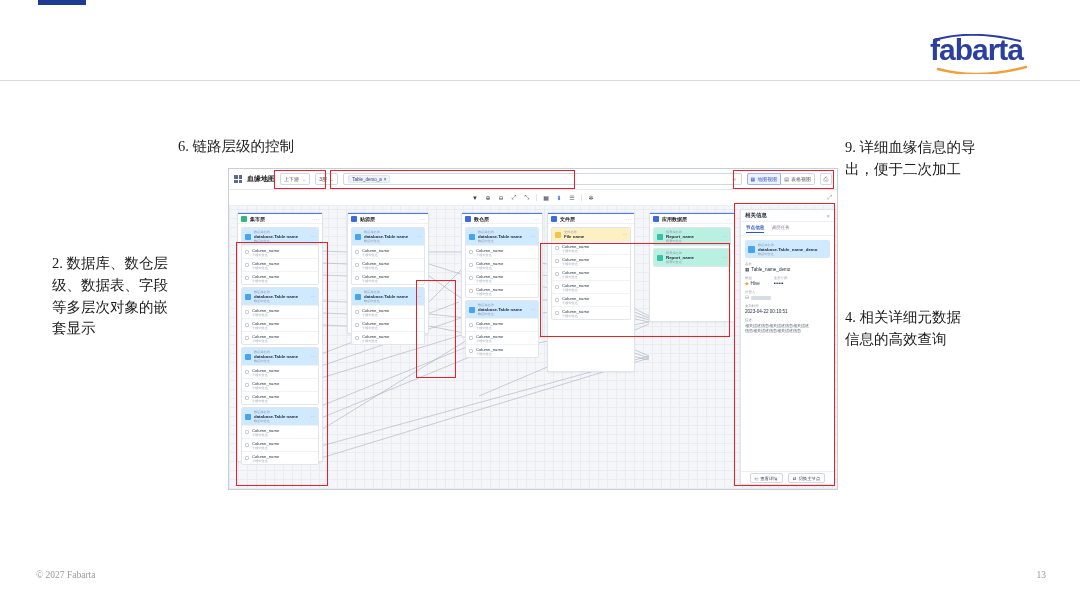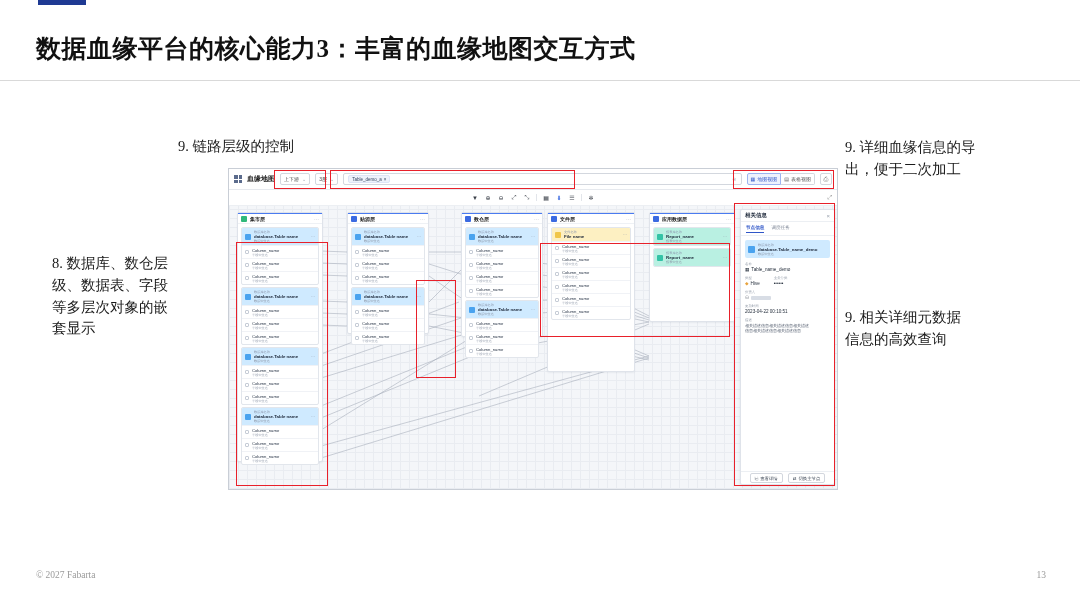--- a/index.html
+++ b/index.html
@@ -180,32 +180,38 @@
   .foot-right { position:absolute; right:34px; bottom:28px; font-family:"Liberation Serif",serif;
                font-size:9.5px; color:#9a9a9a; }
 </style>
 </head>
 <body>
 
 <div id="slide">
 
   <div class="accent-bar"></div>
 
-  <div class="slide-title">数据血缘平台的核心能力3：丰富的血缘地图交互方式</div>
   <div class="title-rule"></div>
 
-
-  <div class="anno" style="left:178px; top:136px;">9. 链路层级的控制</div>
+  <div class="logo">
+    <div class="logo-text">fabarta</div>
+    <svg width="120" height="40" viewBox="0 0 120 40">
+      <path d="M4 6 Q 42 -5 90 7" stroke="#2b3fa0" stroke-width="2" fill="none" stroke-linecap="round"></path>
+      <path d="M8 35 Q 48 46 96 33" stroke="#f0a03a" stroke-width="2.4" fill="none" stroke-linecap="round"></path>
+    </svg>
+  </div>
+
+  <div class="anno" style="left:178px; top:136px;">6. 链路层级的控制</div>
   <div class="anno" style="left:845px; top:137px;">9. 详细血缘信息的导
 出，便于二次加工</div>
-  <div class="anno" style="left:52px; top:253px;">8. 数据库、数仓层
+  <div class="anno" style="left:52px; top:253px;">2. 数据库、数仓层
 级、数据表、字段
 等多层次对象的嵌
 套显示</div>
-  <div class="anno" style="left:845px; top:307px;">9. 相关详细元数据
+  <div class="anno" style="left:845px; top:307px;">4. 相关详细元数据
 信息的高效查询</div>
   <div class="anno" style="left:533px; top:354px;">5. 兼容多类型数据
 库/数据应用的集中
 展示</div>
   <div class="anno" style="left:408px; top:424px;">4. 复杂血缘关系
 的下钻、聚焦</div>
 
   <div class="app">
 
     <div class="app-topbar">

